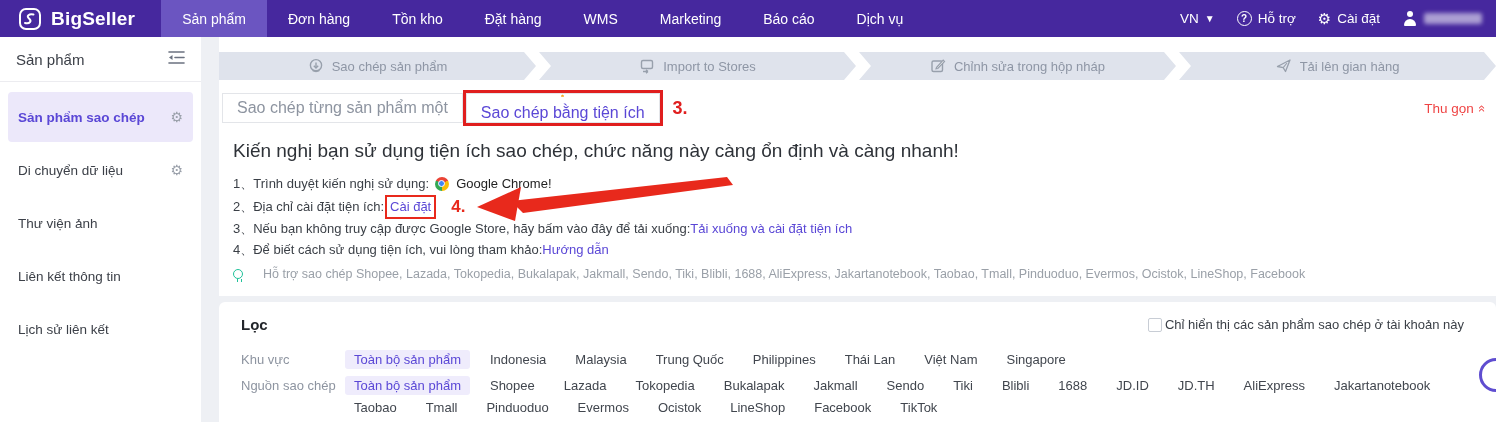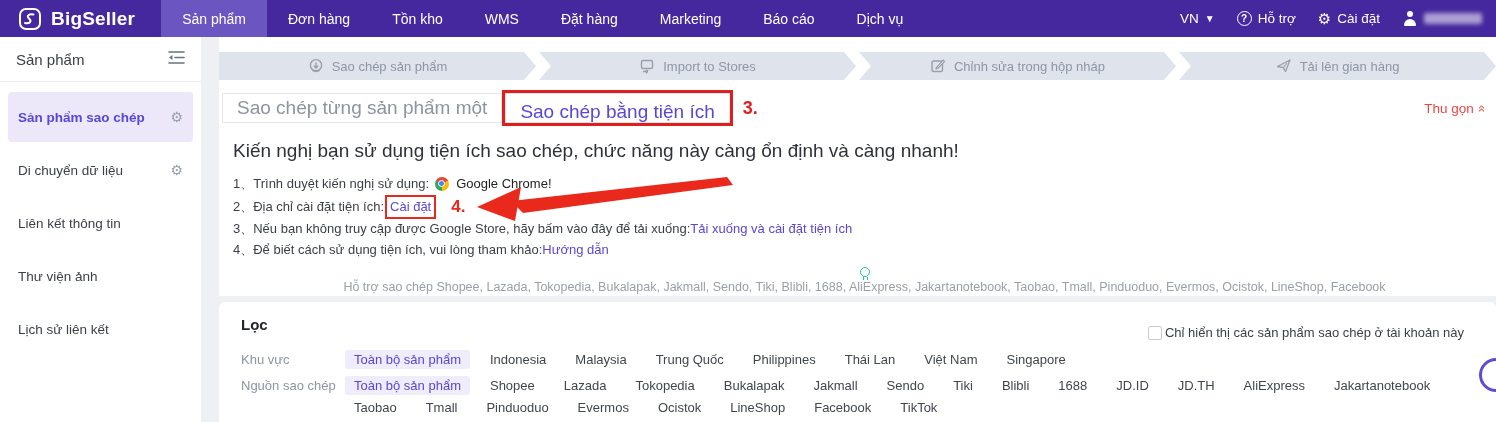--- a/index.html
+++ b/index.html
@@ -40,50 +40,50 @@
   .main { position: absolute; top: 37px; left: 219px; right: 0; bottom: 0; }
   .card-intro { background: #fff; padding-top: 15px; height: 259px; position: relative; }
 
   .steps { display: flex; gap: 3px; height: 28px; }
   .step { flex: 1; background: #dfe3ec; display: flex; align-items: center; justify-content: center; gap: 8px; color: #8e96a5; font-size: 13px; cursor: pointer;
           clip-path: polygon(0 0, calc(100% - 12px) 0, 100% 50%, calc(100% - 12px) 100%, 0 100%, 12px 50%); }
   .step.first { clip-path: polygon(0 0, calc(100% - 12px) 0, 100% 50%, calc(100% - 12px) 100%, 0 100%); }
   .step svg { flex: none; }
 
   .tabs-row { display: flex; align-items: center; margin: 13px 10px 0 3px; position: relative; }
-  .tab { border: 1px solid #e3e5e9; background: #fff; height: 30px; display: flex; align-items: center; gap: 7px; padding: 0 14px; font-size: 19px; color: #8d94a0; cursor: pointer; white-space: nowrap; }
+  .tab { border: 1px solid #e3e5e9; background: #fff; height: 30px; display: flex; align-items: center; gap: 7px; padding: 0 14px; font-size: 16px; color: #8d94a0; cursor: pointer; white-space: nowrap; }
   .tab + .tab { margin-left: 3px; flex-direction: column; }
   .tab.active { color: #5a47d6; }
   .tab.annotated { outline: 3px solid #e01e1e; }
   .ann-step { color: #e01e1e; font-weight: bold; font-size: 18px; margin-left: 13px; }
   .collapse-link { margin-left: auto; color: #ef4444; font-size: 13.5px; display: flex; align-items: center; gap: 5px; cursor: pointer; }
   .dbl-up { display: inline-block; transform: rotate(90deg); font-size: 13px; }
 
   .heading { margin: 17px 0 0 14px; font-size: 19px; color: #2e3238; }
   .intro-list { margin: 12px 0 0 14px; font-size: 13px; color: #3a3f46; }
   .intro-line { line-height: 20.5px; display: flex; align-items: center; flex-wrap: wrap; }
   .bold-txt { font-weight: normal; color: #222; margin-left: 5px; }
   .link { color: #5a47d6; cursor: pointer; }
   .redbox { border: 2px solid #e8291c; padding: 0 3px; margin-left: 1px; }
   .ann-num { color: #e8291c; font-weight: bold; font-size: 17px; margin-left: 15px; }
-  .support { margin: 7px 0 0 14px; font-size: 12.5px; color: #9aa0a8; display: flex; align-items: center; gap: 3px; flex-direction: column; }
+  .support { margin: 7px 0 0 14px; font-size: 12.5px; color: #9aa0a8; display: flex; align-items: center; gap: 20px; }
 
   .chrome { position: relative; width: 14px; height: 14px; border-radius: 50%; margin: 0 2px 0 6px; flex: none;
             background: conic-gradient(from -60deg, #ea4335 0deg 120deg, #fbbc05 120deg 240deg, #34a853 240deg 360deg); }
   .chrome::after { content: ""; position: absolute; top: 50%; left: 50%; width: 5px; height: 5px; margin: -4px 0 0 -4px; background: #4285f4; border: 1.5px solid #fff; border-radius: 50%; }
 
   .bulb { position: relative; width: 10px; height: 10px; border: 1.5px solid #1fc29a; border-radius: 50%; flex: none; }
   .bulb::after { content: ""; position: absolute; left: 2.5px; top: 9px; width: 3px; height: 3px; border-left: 1.5px solid #1fc29a; border-right: 1.5px solid #1fc29a; }
 
   .arrow-svg { position: absolute; left: 258px; top: 136px; pointer-events: none; }
 
   
   .card-filter { background: #fff; border-radius: 6px 6px 0 0; margin-top: 6px; padding: 14px 22px; height: 151px; position: relative; }
   .filter-title { font-size: 15px; font-weight: bold; color: #23262b; }
-  .checkbox-row { position: absolute; right: 32px; top: 23px; display: flex; align-items: center; gap: 3px; font-size: 13px; color: #3a3f46; }
+  .checkbox-row { position: absolute; right: 32px; top: 15px; display: flex; align-items: center; gap: 3px; font-size: 13px; color: #3a3f46; }
   .cb { width: 14px; height: 14px; border: 1px solid #c8cdd5; border-radius: 2px; background: #fff; cursor: pointer; flex: none; }
   .f-row { display: flex; margin-top: 17px; font-size: 13px; align-items: flex-start; }
   .f-row + .f-row { margin-top: 7px; }
   .f-label { width: 104px; flex: none; color: #8d94a0; padding-top: 2px; }
   .f-opts { display: flex; flex-wrap: wrap; gap: 3px 11px; max-width: 1115px; }
   .f-opt { padding: 2px 9px; border-radius: 3px; color: #41464e; cursor: pointer; white-space: nowrap; }
   .f-opt.selected { color: #5a47d6; background: #efecfc; }
 
   .float-btn { position: absolute; top: 358px; left: 1479px; width: 34px; height: 34px; border: 3px solid #5f4dd0; border-radius: 50%; background: #fff; cursor: pointer; z-index: 6; }
 </style>
@@ -105,24 +105,24 @@
   <div class="nav-item active">
         <span>Sản phẩm</span>
       </div>
       <div class="nav-item">
         <span>Đơn hàng</span>
       </div>
       <div class="nav-item">
         <span>Tồn kho</span>
       </div>
       <div class="nav-item">
+        <span>Đặt hàng</span>
+      </div>
+      <div class="nav-item">
         <span>WMS</span>
-      </div>
-      <div class="nav-item">
-        <span>Đặt hàng</span>
       </div>
       <div class="nav-item">
         <span>Marketing</span>
       </div>
       <div class="nav-item">
         <span>Báo cáo</span>
       </div>
       <div class="nav-item">
         <span>Dịch vụ</span>
       </div>
@@ -165,25 +165,25 @@
 
   <div class="sb-item active has-gear">
         <span>Sản phẩm sao chép</span>
         <span class="gear">⚙</span>
       </div>
       <div class="sb-item has-gear">
         <span>Di chuyển dữ liệu</span>
         <span class="gear">⚙</span>
       </div>
       <div class="sb-item">
+        <span>Thư viện ảnh</span>
+
+      </div>
+      <div class="sb-item">
         <span>Liên kết thông tin</span>
-
-      </div>
-      <div class="sb-item">
-        <span>Thư viện ảnh</span>
 
       </div>
       <div class="sb-item">
         <span>Lịch sử liên kết</span>
 
       </div>
     </div>
 </aside>
 
 <div class="main">

